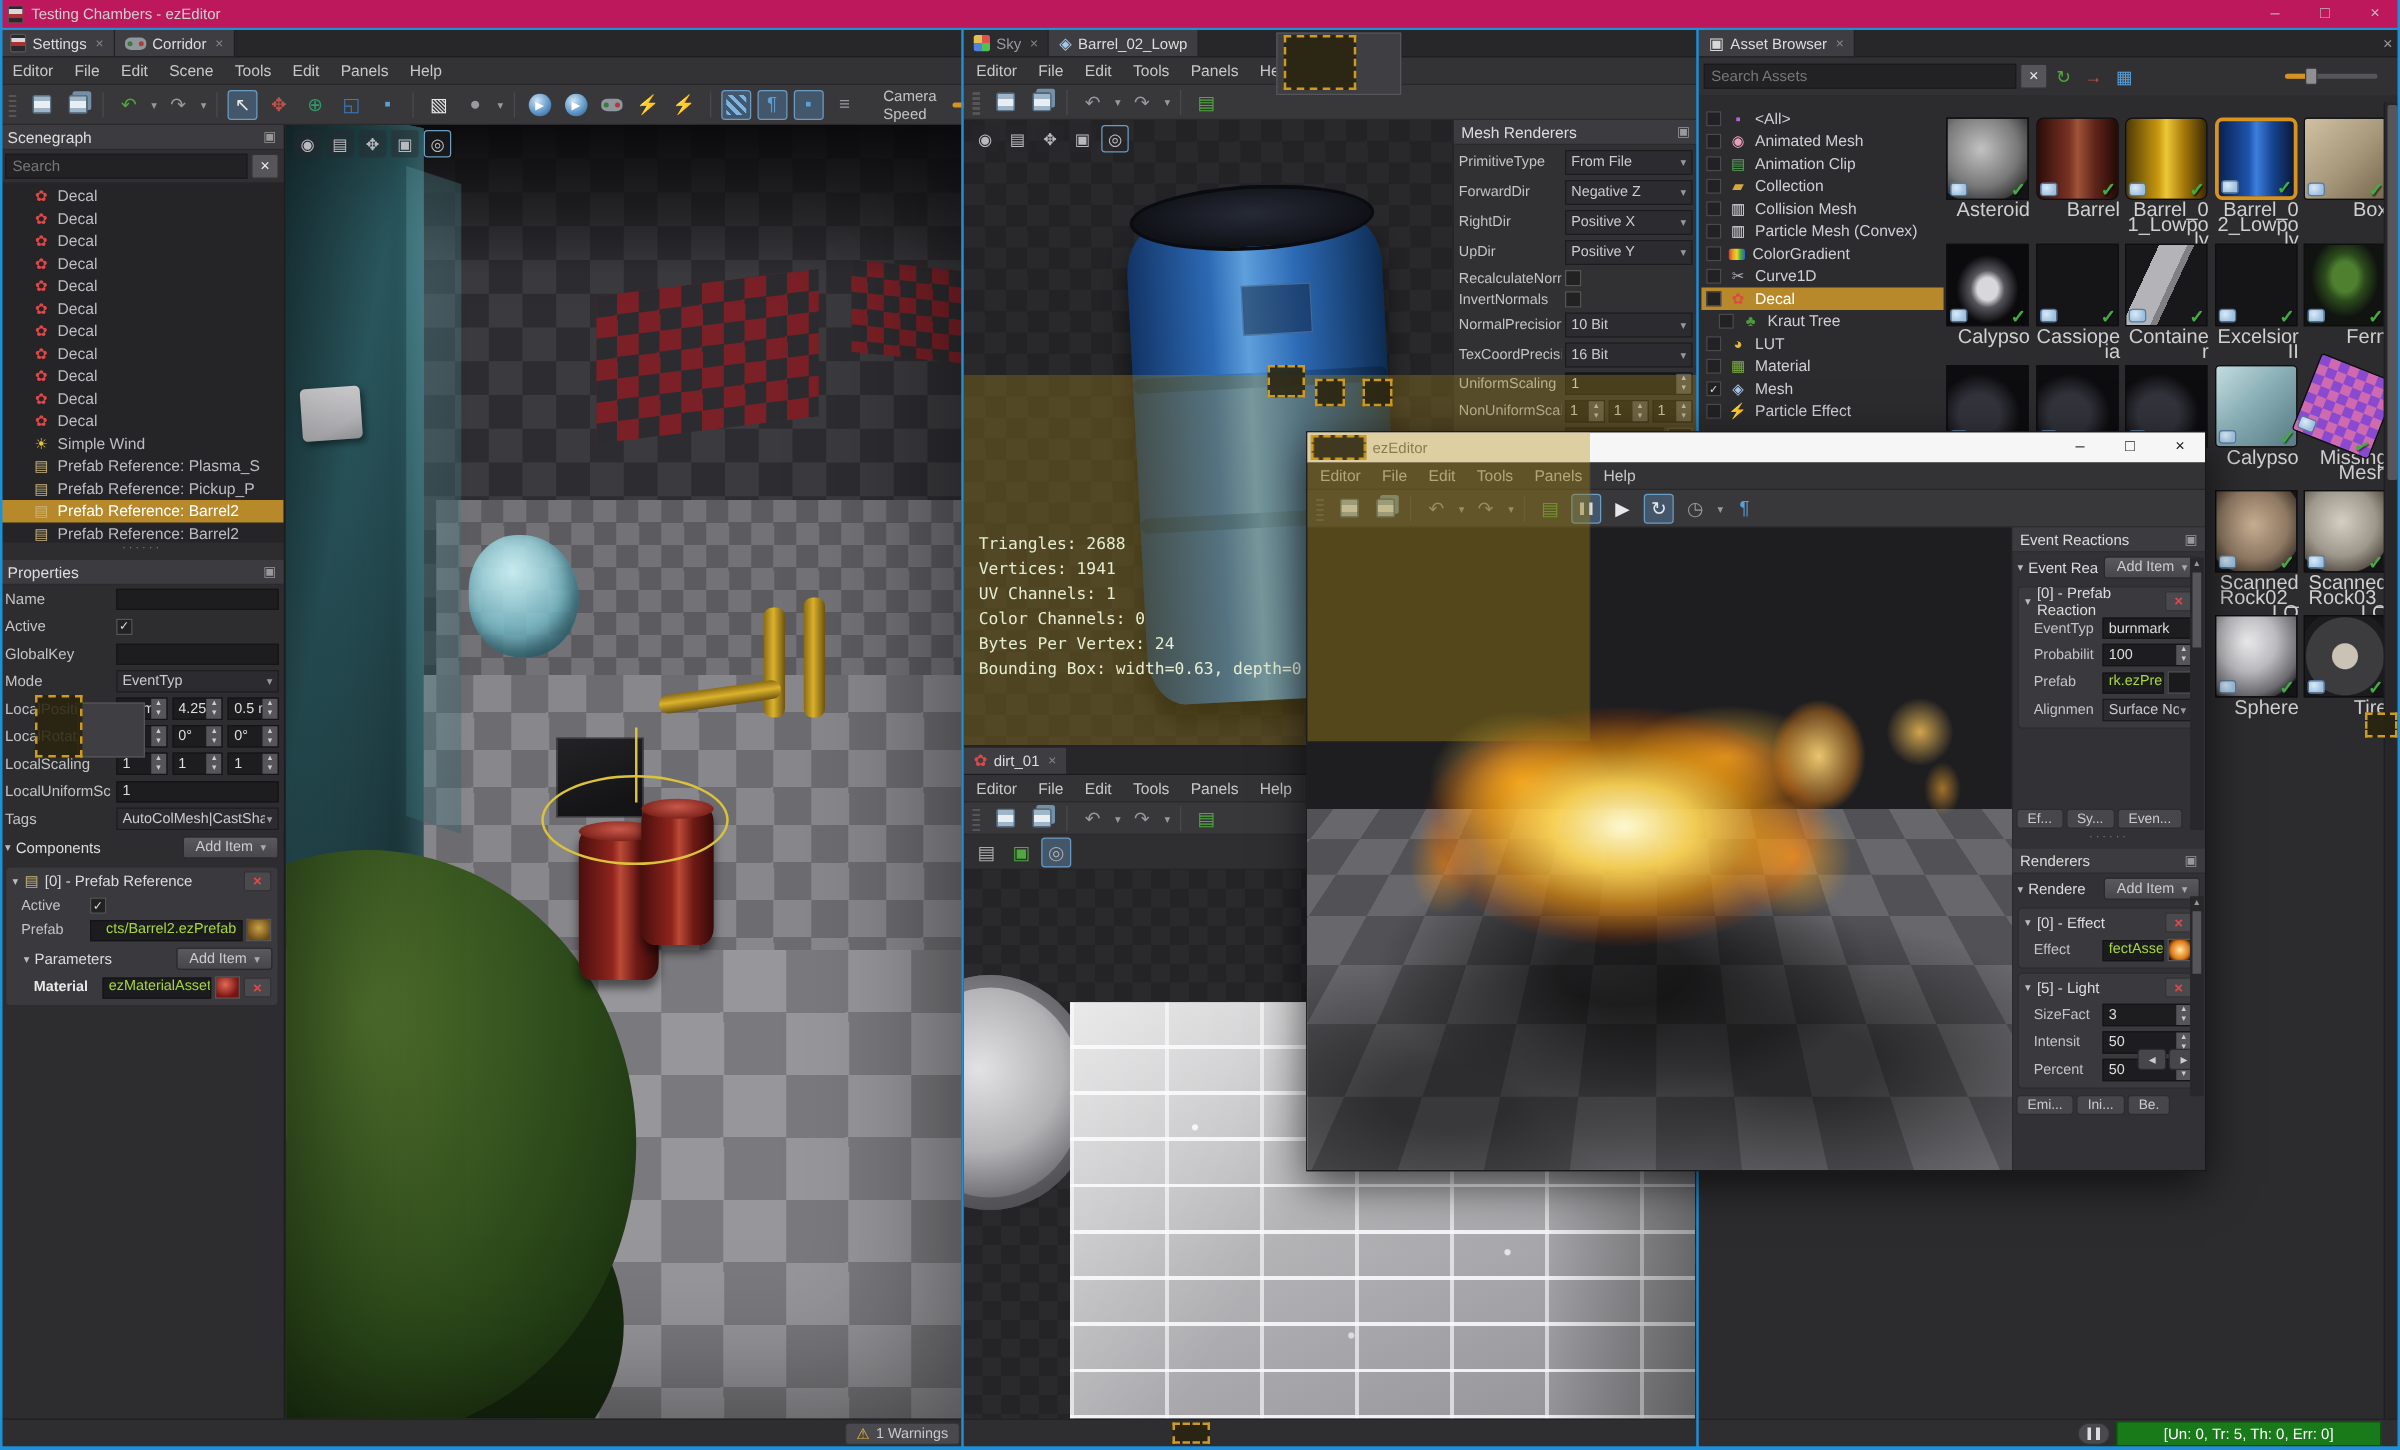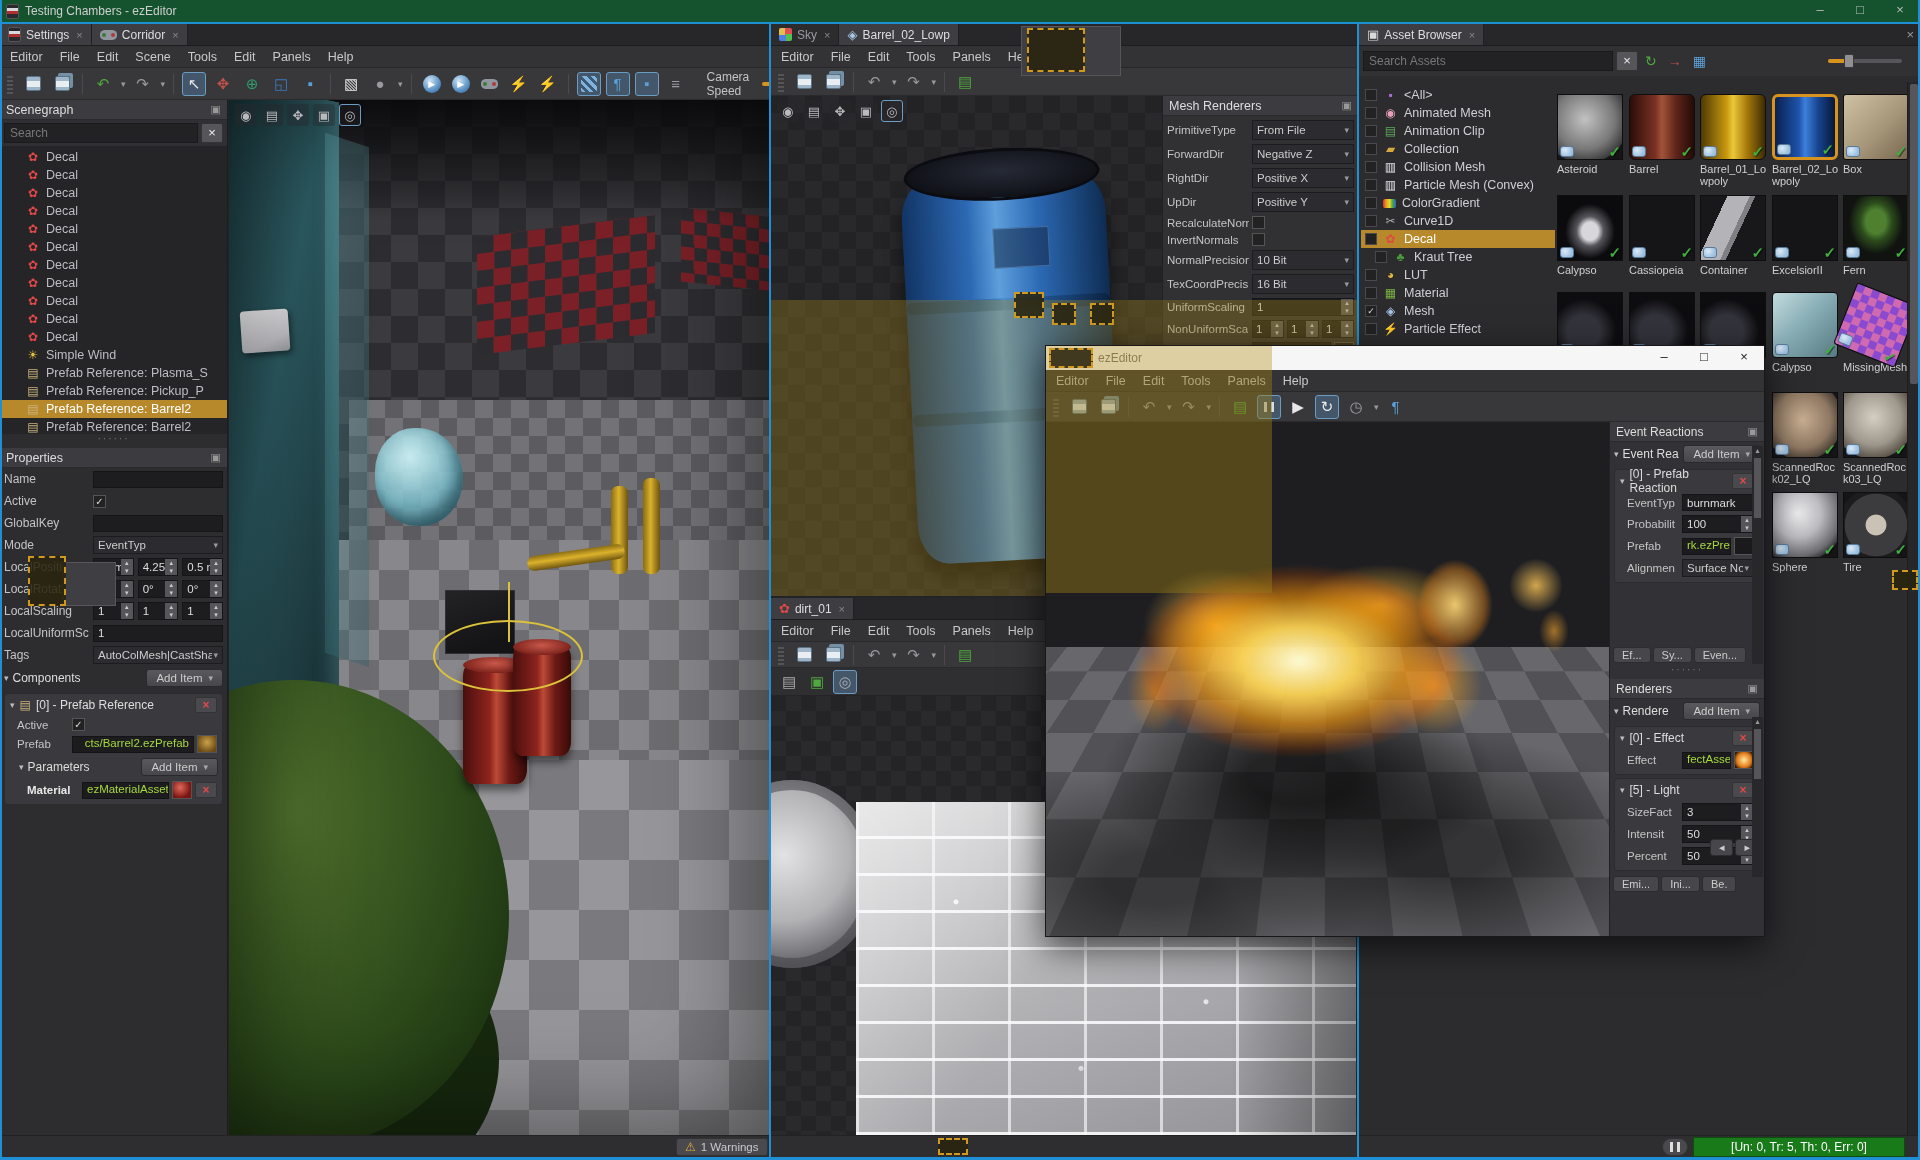--- a/index.html
+++ b/index.html
@@ -10,21 +10,21 @@
 
 .frame{position:absolute;background:#1f8fd6;z-index:60}
 #fr-l{left:0;top:0;width:2px;bottom:0}
 #fr-r{right:0;top:0;width:2px;bottom:0}
 #fr-b{left:0;bottom:0;height:3px;right:0}
 #fr-t{left:0;top:22px;height:2px;right:0}
 #div1{left:769px;top:24px;width:2px;bottom:0;z-index:30}
 #div2{left:1357px;top:24px;width:2px;bottom:0;z-index:30}
 
 
-#titlebar{position:absolute;left:0;top:0;width:1920px;height:22px;background:#14532d;display:flex;align-items:center;padding-left:6px;z-index:55}
+#titlebar{position:absolute;left:0;top:0;width:1920px;height:22px;background:#be185d;display:flex;align-items:center;padding-left:6px;z-index:55}
 #apptitle{font-size:12px;color:#cfcfcf;margin-left:6px}
 .wbtns{margin-left:auto;display:flex}
 .wbtn{width:40px;height:22px;text-align:center;line-height:20px;color:#bbb;font-size:13px}
 .tico-ez{width:13px;height:15px;flex:none;display:inline-block;background:linear-gradient(180deg,#2a2a2e 0 20%,#d8d8dc 20% 45%,#b03030 45% 70%,#2a2a2e 70%);border:1px solid #555;border-radius:2px}
 .tico-pad{width:17px;height:10px;flex:none;display:inline-block;background:#8f969e;border-radius:5px/4px;position:relative}
 .tico-pad::before,.tico-pad::after{content:"";position:absolute;top:3px;width:4px;height:4px;border-radius:50%;background:#3c7a3c}
 .tico-pad::before{left:2px}.tico-pad::after{right:2px;background:#b03a3a}
 .tico-sky{width:13px;height:13px;flex:none;display:inline-block;border-radius:2px;background:conic-gradient(#e05050 0 25%,#50c050 0 50%,#5080e0 0 75%,#e0c050 0)}
 .gi{font-size:13px;line-height:13px}
 .gi-mesh{color:#a8c8e8}.gi-decal{color:#e04848}.gi-ab{color:#d8d8d8}
@@ -194,21 +194,21 @@
 .ti{width:15px;text-align:center;font-size:12px;flex:none}
 .ti-all{color:#b06ad8}.ti-animated_mesh{color:#e8a0b8}.ti-animation_clip{color:#58a858}.ti-collection{color:#d8a840}.ti-collision{color:#e4e4ec}.ti-curve{color:#b0b0b4}.ti-decal{color:#e04848}.ti-tree{color:#4a9c3a}.ti-lut{color:#e8b840}.ti-material{color:#7cb342}.ti-mesh{color:#a8c8e8}.ti-bolt{color:#e8c428}
 .ti-colorgradient{background:linear-gradient(90deg,#e03030,#e8a020,#e8d830,#40a840,#3060d0);width:13px;height:9px;border-radius:2px;align-self:center}
 .trow.ind{padding-left:14px}
 #ab-grid{position:absolute;inset:0}
 .tile{position:absolute;width:67px}
 .timg{width:66px;height:66px;background:#151518;border:1px solid #0e0e10;position:relative}
 .tile.tsel .timg{border:3px solid #d8921e}
 .tmesh{position:absolute;left:2px;bottom:2px;width:14px;height:11px;background:radial-gradient(circle at 35% 35%,#dceaf6,#9cc0e0 70%);border-radius:3px;border:1px solid #5a7a9a}
 .tcheck{position:absolute;right:1px;bottom:-2px;color:#3fae3f;font-weight:bold;font-size:15px;text-shadow:1px 1px 1px #0008}
-.tlabel{margin-top:3px;font-size:11px;line-height:12px;color:#cfcfcf;text-align:left;word-break:break-all}
+.tlabel{margin-top:3px;font-size:16px;line-height:12px;color:#cfcfcf;text-align:right;word-break:break-all}
 .th-asteroid{background:#151518 radial-gradient(circle at 42% 38%,#c2c2c2,#787878 55%,#3c3c3c 80%,transparent 82%)}
 .th-barrel-red{background:linear-gradient(90deg,#2c0d08,#7a3224 40%,#a05438 50%,#5e241a 72%,#240a06);border-radius:6px}
 .th-barrel-yellow{background:linear-gradient(90deg,#4e3a04,#c89810 40%,#ecc838 50%,#a6780a 72%,#3c2c04);border-radius:6px}
 .th-barrel-blue{background:linear-gradient(90deg,#0a2050,#1d54ac 40%,#3c80dc 50%,#164490 72%,#081838);border-radius:6px}
 .th-box{background:linear-gradient(135deg,#cfc1a2,#a6977a 55%,#77684f);border-radius:3px}
 .th-ship1{background:#0b0b0e radial-gradient(ellipse at 50% 55%,#d8d8dc 0 18%,#55555c 30%,transparent 55%)}
 .th-ship2{background:#0b0b0e radial-gradient(circle at 35% 40%,#aab 0 4%,transparent 8%),radial-gradient(circle at 60% 35%,#99a 0 5%,transparent 9%),radial-gradient(circle at 50% 60%,#445 0 30%,transparent 55%)}
 .th-ship3{background:#0b0b0e radial-gradient(ellipse at 50% 45%,#cfd0d8 0 14%,#3c3c48 28%,transparent 50%),radial-gradient(circle at 30% 30%,#3ca0e8 0 4%,transparent 7%),radial-gradient(circle at 72% 30%,#3ca0e8 0 4%,transparent 7%)}
 .th-container{background:#18181b linear-gradient(115deg,transparent 28%,#b4b4b8 28% 52%,#808084 52% 58%,transparent 58%)}
 .th-fern{background:#101310 radial-gradient(ellipse at 50% 40%,#4e8030 0 22%,#2c4c1c 35%,transparent 60%)}
@@ -659,20 +659,28 @@
         <span class="tbico">▣</span>
         <span class="tbico active">◎</span>
       </div>
       <div class="pm-barrel">
         <div class="pm-body"></div>
         <div class="pm-lid"></div>
         <div class="pm-rib" style="top:150px"></div>
         <div class="pm-rib" style="top:262px"></div>
         <div class="pm-patch"></div>
       </div>
+      <div id="mesh-stats">
+          <div class="statline">Triangles: 2688</div>
+          <div class="statline">Vertices: 1941</div>
+          <div class="statline">UV Channels: 1</div>
+          <div class="statline">Color Channels: 0</div>
+          <div class="statline">Bytes Per Vertex: 24</div>
+          <div class="statline">Bounding Box: width=0.63, depth=0</div>
+        </div>
     </div>
     <div id="mp-panel">
       <div class="phdr">
         <span>Mesh Renderers</span>
         <span class="floatico">▣</span>
       </div>
       <div id="mp-rows">
           <div class="mprow t-select">
             <span class="mplabel">PrimitiveType</span>
             <div class="selbox">

